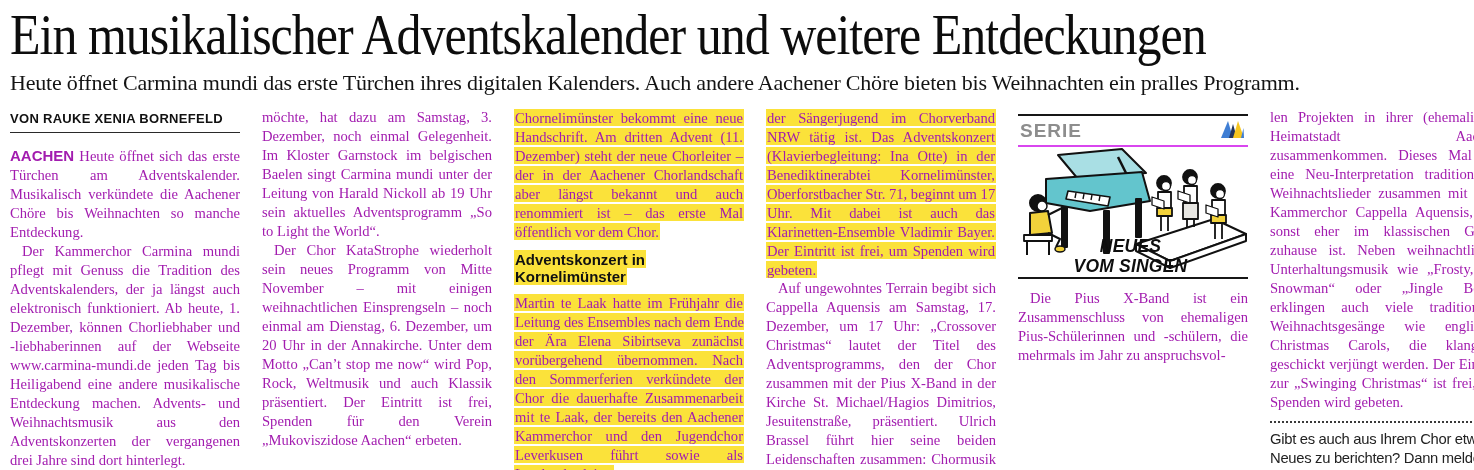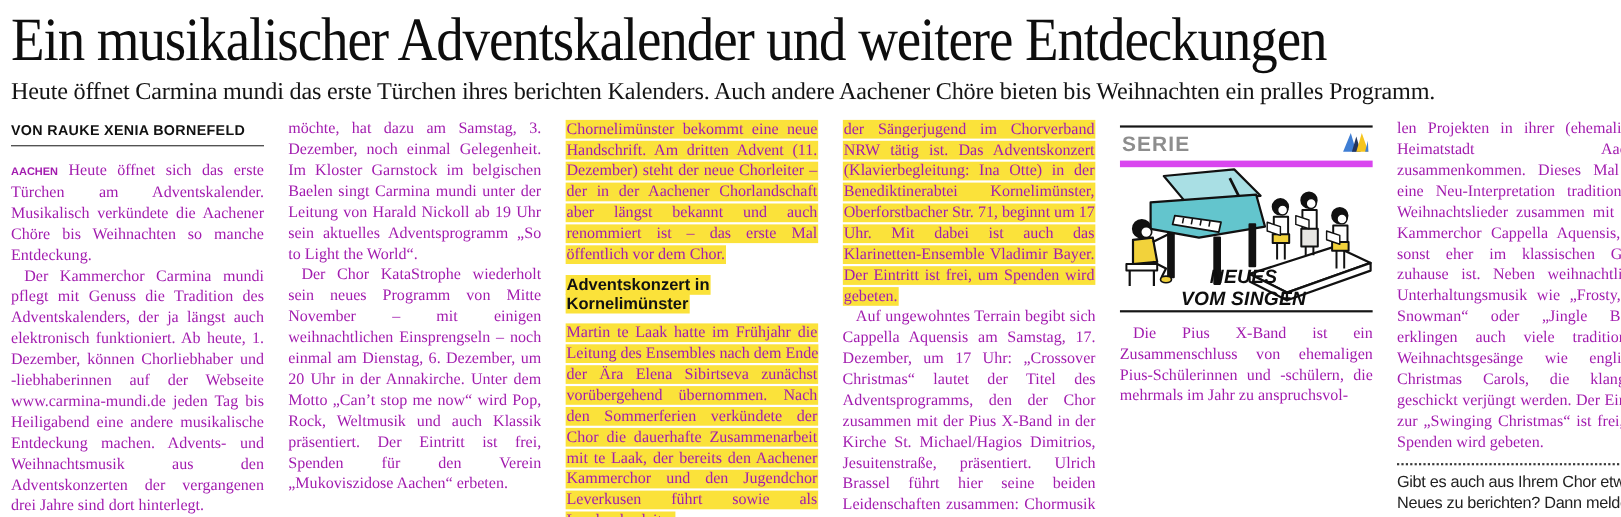--- a/index.html
+++ b/index.html
@@ -28,30 +28,30 @@
   .byline {
     font-family:"Liberation Sans", sans-serif;
     font-size:13px; font-weight:700; letter-spacing:0.3px; color:#111;
     padding:3px 0 6px 0; border-bottom:1.6px solid #2a2a2a; margin-bottom:13px;
   }
   .para {
     font-size:14.6px; line-height:19px; text-align:justify;
     color:#a21caf;
   }
   .para.indent { text-indent:12px; }
-  .lead-in { font-family:"Liberation Sans", sans-serif; font-weight:700; font-size:10px; }
+  .lead-in { font-family:"Liberation Sans", sans-serif; font-weight:700; font-size:15px; }
   .hl { background:var(--highlight,#fbe23a); padding:0.5px 1px; box-decoration-break:clone; -webkit-box-decoration-break:clone; }
   .subhead {
     font-family:"Liberation Sans", sans-serif; font-weight:700;
     font-size:15px; margin:9px 0 9px 0; color:#111;
   }
   .serie-box { margin:6px 0 10px 0; border-top:2px solid #161616; border-bottom:2px solid #161616; }
   .serie-head {
     display:flex; justify-content:space-between; align-items:center;
-    padding:3px 2px 2px 2px; border-bottom:6px solid #d946ef;text-align:right;
+    padding:3px 2px 2px 2px; border-bottom:2px solid #d946ef;text-align:right;
   }
   .serie-label {
     font-family:"Liberation Sans", sans-serif; font-weight:700;
     font-size:19px; letter-spacing:1px; color:var(--serie-gray,#8d8d8d);
   }
   .serie-illo { position:relative; height:130px; }
   .serie-illo svg { display:block; }
   .serie-caption {
     position:absolute; left:50px; right:55px; bottom:1px; text-align:center;
     font-family:"Liberation Sans", sans-serif; font-weight:700;
@@ -62,21 +62,21 @@
     font-family:"Liberation Sans", sans-serif;
     font-size:14.8px; line-height:19px; color:#222; letter-spacing:-0.3px;
   }
 </style>
 </head>
 <body style="--highlight: #fbe23a; --serie-gray: #8d8d8d; --piano-teal: #63c5cd; --illo-yellow: #f2d23b; --logo-blue: #3f7ed4; --logo-navy: #23355e; --logo-yellow: #f6c51f;">
 
 <div class="page">
   <div class="masthead">
     <div class="headline">Ein musikalischer Adventskalender und weitere Entdeckungen</div>
-    <div class="subhead-line">Heute öffnet Carmina mundi das erste Türchen ihres berichten Kalenders. Auch andere Aachener Chöre bieten bis Weihnachten ein pralles Programm.</div>
+    <div class="subhead-line">Heute öffnet Carmina mundi das erste Türchen ihres digitalen Kalenders. Auch andere Aachener Chöre bieten bis Weihnachten ein pralles Programm.</div>
   </div>
   <div class="columns">
       <div class="col">
         <div class="byline">VON RAUKE XENIA BORNEFELD</div>
         <p class="para"><span class="lead-in">AACHEN</span><span> Heute öffnet sich das erste Türchen am Adventskalender. Musikalisch verkündete die Aachener Chöre bis Weihnachten so manche Entdeckung.</span></p>
         <p class="para indent"><span>Der Kammerchor Carmina mundi pflegt mit Genuss die Tradition des Adventskalenders, der ja längst auch elektronisch funktioniert. Ab heute, 1. Dezember, können Chorliebhaber und -liebhaberinnen auf der Webseite www.carmina-mundi.de jeden Tag bis Heiligabend eine andere musikalische Entdeckung machen. Advents- und Weihnachtsmusik aus den Adventskonzerten der vergangenen drei Jahre sind dort hinterlegt.</span></p>
         <p class="para indent"><span>Wer den Chor lieber live erleben</span></p>
       </div>
       <div class="col">
         <p class="para"><span>möchte, hat dazu am Samstag, 3. Dezember, noch einmal Gelegenheit. Im Kloster Garnstock im belgischen Baelen singt Carmina mundi unter der Leitung von Harald Nickoll ab 19 Uhr sein aktuelles Adventsprogramm „So to Light the World“.</span></p>

